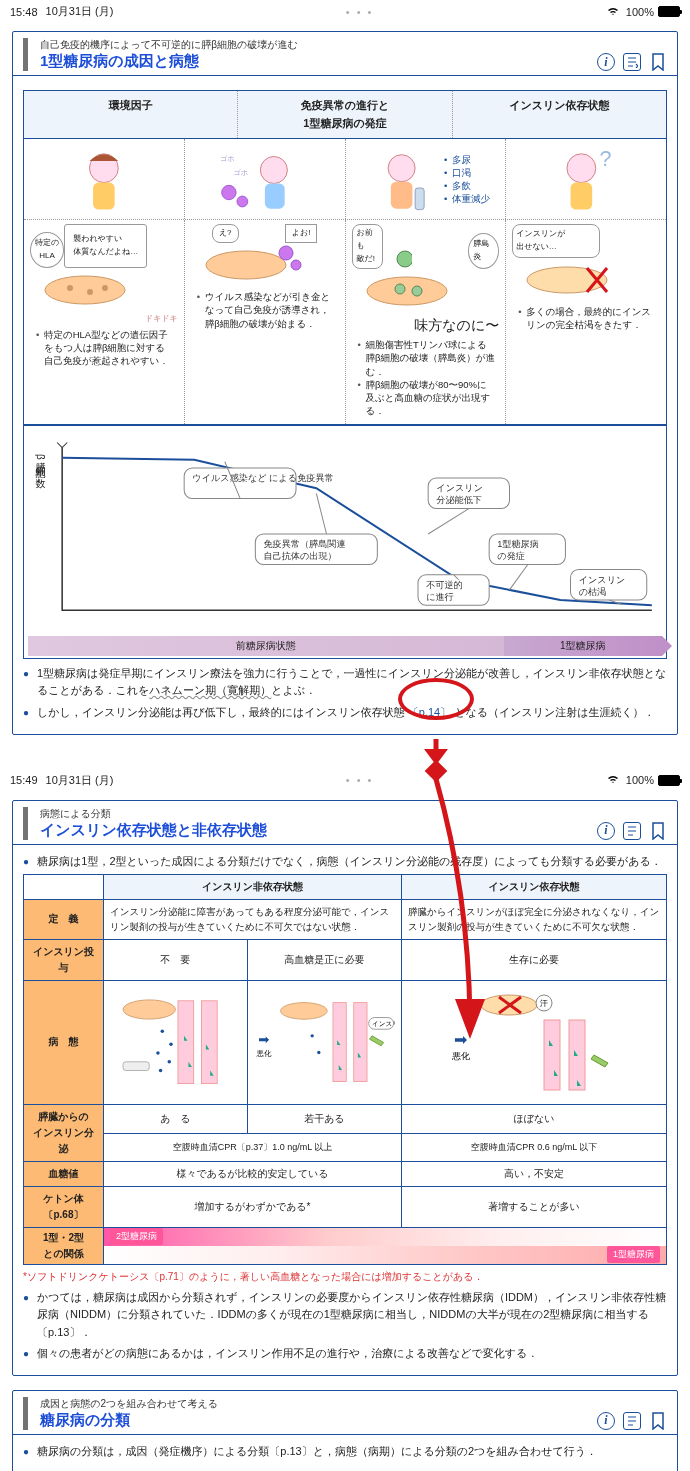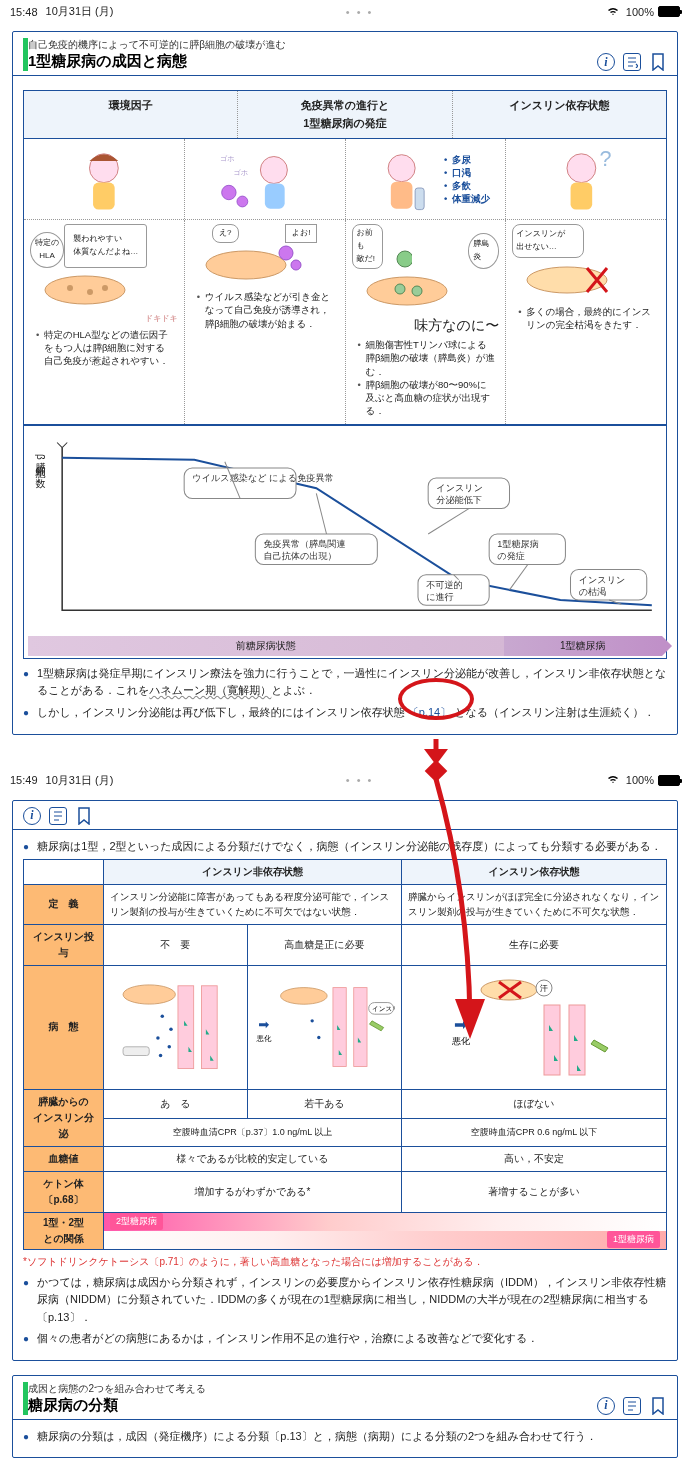--- a/index.html
+++ b/index.html
@@ -9,42 +9,42 @@
   .status-bar .time { }
   .status-bar .date { margin-left:8px; }
   .status-bar .dots { flex:1; text-align:center; color:#aaa; letter-spacing:2px; }
   .status-bar .wifi { margin-right:6px; }
   .status-bar .batt { margin-right:4px; }
   .status-bar .batticon { width:22px; height:11px; border:1px solid #000; border-radius:2px; display:inline-block; position:relative; background:#000; }
   .status-bar .batticon:after { content:''; position:absolute; right:-3px; top:3px; width:2px; height:4px; background:#000; border-radius:0 1px 1px 0; }
   .page { padding:8px 12px 20px; }
   .card { border:1px solid #1b4f9b; border-radius:2px; margin-bottom:14px; }
   .card-head { padding:6px 10px 4px; border-bottom:1px solid #1b4f9b; display:flex; }
-  .head-l { border-left:5px solid #22c55e; padding-left:0; flex:1; }
+  .head-l { border-left:5px solid #737373; padding-left:12px; flex:1; }
   .head-l .sub { font-size:10px; color:#333; }
-  .head-l .title { font-size:15px; font-weight:700; color:#000000; }
+  .head-l .title { font-size:15px; font-weight:700; color:#1d4ed8; }
   .head-icons { display:flex; gap:8px; align-items:flex-end; color:#1b4f9b; font-size:16px; }
   .head-icons span { width:18px; height:18px; display:inline-flex; align-items:center; justify-content:center; border:1.5px solid #1b4f9b; border-radius:3px; }
   .head-icons .circ { border-radius:50%; font-style:italic; font-family:serif; font-weight:bold; font-size:12px; }
   .body { padding:8px 10px; font-size:11px; line-height:1.6; }
   .bullet { padding-left:14px; position:relative; margin-bottom:4px; }
   .bullet:before { content:'●'; color:#1b4f9b; position:absolute; left:0; font-size:10px; top:1px; }
   .diag { border:1px solid #1b4f9b; margin:6px 0; }
   .diag-row { display:flex; }
   .diag-cell { flex:1; border-right:1px dotted #999; padding:4px 6px; font-size:10px; }
   .diag-cell:last-child { border-right:0; }
   .diag-headcell { text-align:center; font-weight:600; padding:6px 2px; font-size:11px; }
   .diag-row.headrow { border-bottom:1px solid #1b4f9b; background:#eef4fb; }
   .illus { height:80px; display:flex; align-items:center; justify-content:center; position:relative; }
   .illus svg { width:100%; height:100%; }
   .desc { font-size:9.5px; line-height:1.4; padding:2px 4px; }
   .desc li { list-style:none; padding-left:10px; position:relative; }
   .desc li:before { content:'•'; position:absolute; left:2px; color:#555; }
   .symptoms { font-size:9.5px; line-height:1.4; }
-  .symptoms li { list-style:none; padding-left:10px; position:relative; color:#1b4f9b;font-weight:bold; }
+  .symptoms li { list-style:none; padding-left:10px; position:relative; color:#1b4f9b; }
   .symptoms li:before { content:'•'; position:absolute; left:2px; }
   .graph-area { padding:8px 4px 2px; border-top:1px solid #1b4f9b; }
   .graph-svg { width:100%; height:200px; }
   .lbl { font-size:9px; fill:#333; }
   .box { fill:#fff; stroke:#888; stroke-width:1; rx:8; }
   .timeline { display:flex; height:20px; margin-top:2px; }
   .timeline .pre { flex:3; background:linear-gradient(90deg,#e0c8e0,#d5b8d5); display:flex; align-items:center; justify-content:center; font-size:10px; }
   .timeline .post { flex:1; background:linear-gradient(90deg,#c8a8d0,#c090c8); display:flex; align-items:center; justify-content:center; font-size:10px; position:relative; }
   .timeline .post:after { content:''; position:absolute; right:-10px; top:0; border-left:10px solid #c090c8; border-top:10px solid transparent; border-bottom:10px solid transparent; }
   .undl { text-decoration-line:underline; text-decoration-style:wavy; text-decoration-color:#888; }
@@ -200,21 +200,21 @@
                   <circle cx="48" cy="20" r="5" fill="#9c9" stroke="#585"></circle>
                   <circle cx="65" cy="22" r="5" fill="#9c9" stroke="#585"></circle>
                 </svg>
               <div style="font-size:14px;text-align:right;">味方なのに〜</div>
               <ul class="desc">
                   <li>細胞傷害性Tリンパ球による膵β細胞の破壊（膵島炎）が進む．</li>
                   <li>膵β細胞の破壊が80〜90%に及ぶと高血糖の症状が出現する．</li>
                 </ul>
             </div>
             <div class="diag-cell">
-              <div style="font-size:8px;border:1px solid #999;border-radius:8px;padding:3px;white-space:pre-line;width:72px;">インスリンが
+              <div style="font-size:8px;border:1px solid #999;border-radius:8px;padding:3px;white-space:pre-line;width:88px;">インスリンが
 出せない…</div>
               <svg viewBox="0 0 120 40" height="40">
                   <ellipse cx="55" cy="22" rx="40" ry="13" fill="#fda" stroke="#c96"></ellipse>
                   <path d="M75 10 L95 34 M95 10 L75 34" stroke="#d4151a" stroke-width="3"></path>
                 </svg>
               <ul class="desc">
                   <li>多くの場合，最終的にインスリンの完全枯渇をきたす．</li>
                 </ul>
             </div>
           </div>
@@ -294,20 +294,24 @@
           <path d="M7 9 L8 8 A2 2 0 0 0 6 8 Z M4 6 A5 5 0 0 1 10 6 L9 7 A3.5 3.5 0 0 0 5 7 Z M2 4 A8 8 0 0 1 12 4 L11 5 A6.5 6.5 0 0 0 3 5 Z" fill="#000"></path>
         </svg>
     </span>
     <span class="batt">100%</span>
     <span class="batticon"></span>
   </div>
 
   <div class="page">
     <div class="card">
       <div class="card-head">
+        <div class="head-l">
+          <div class="sub">病態による分類</div>
+          <div class="title">インスリン依存状態と非依存状態</div>
+        </div>
         <div class="head-icons">
           <span class="circ">i</span>
           <span>
               <svg width="12" height="12" viewBox="0 0 12 12">
                 <path d="M2 2h8M2 6h8M2 10h5" stroke="#1b4f9b" stroke-width="1.2" fill="none"></path>
               </svg>
             </span>
           <span style="border:0;">
               <svg width="14" height="18" viewBox="0 0 14 18">
                 <path d="M2 1h10v16l-5-4-5 4Z" fill="none" stroke="#1b4f9b" stroke-width="1.5"></path>

